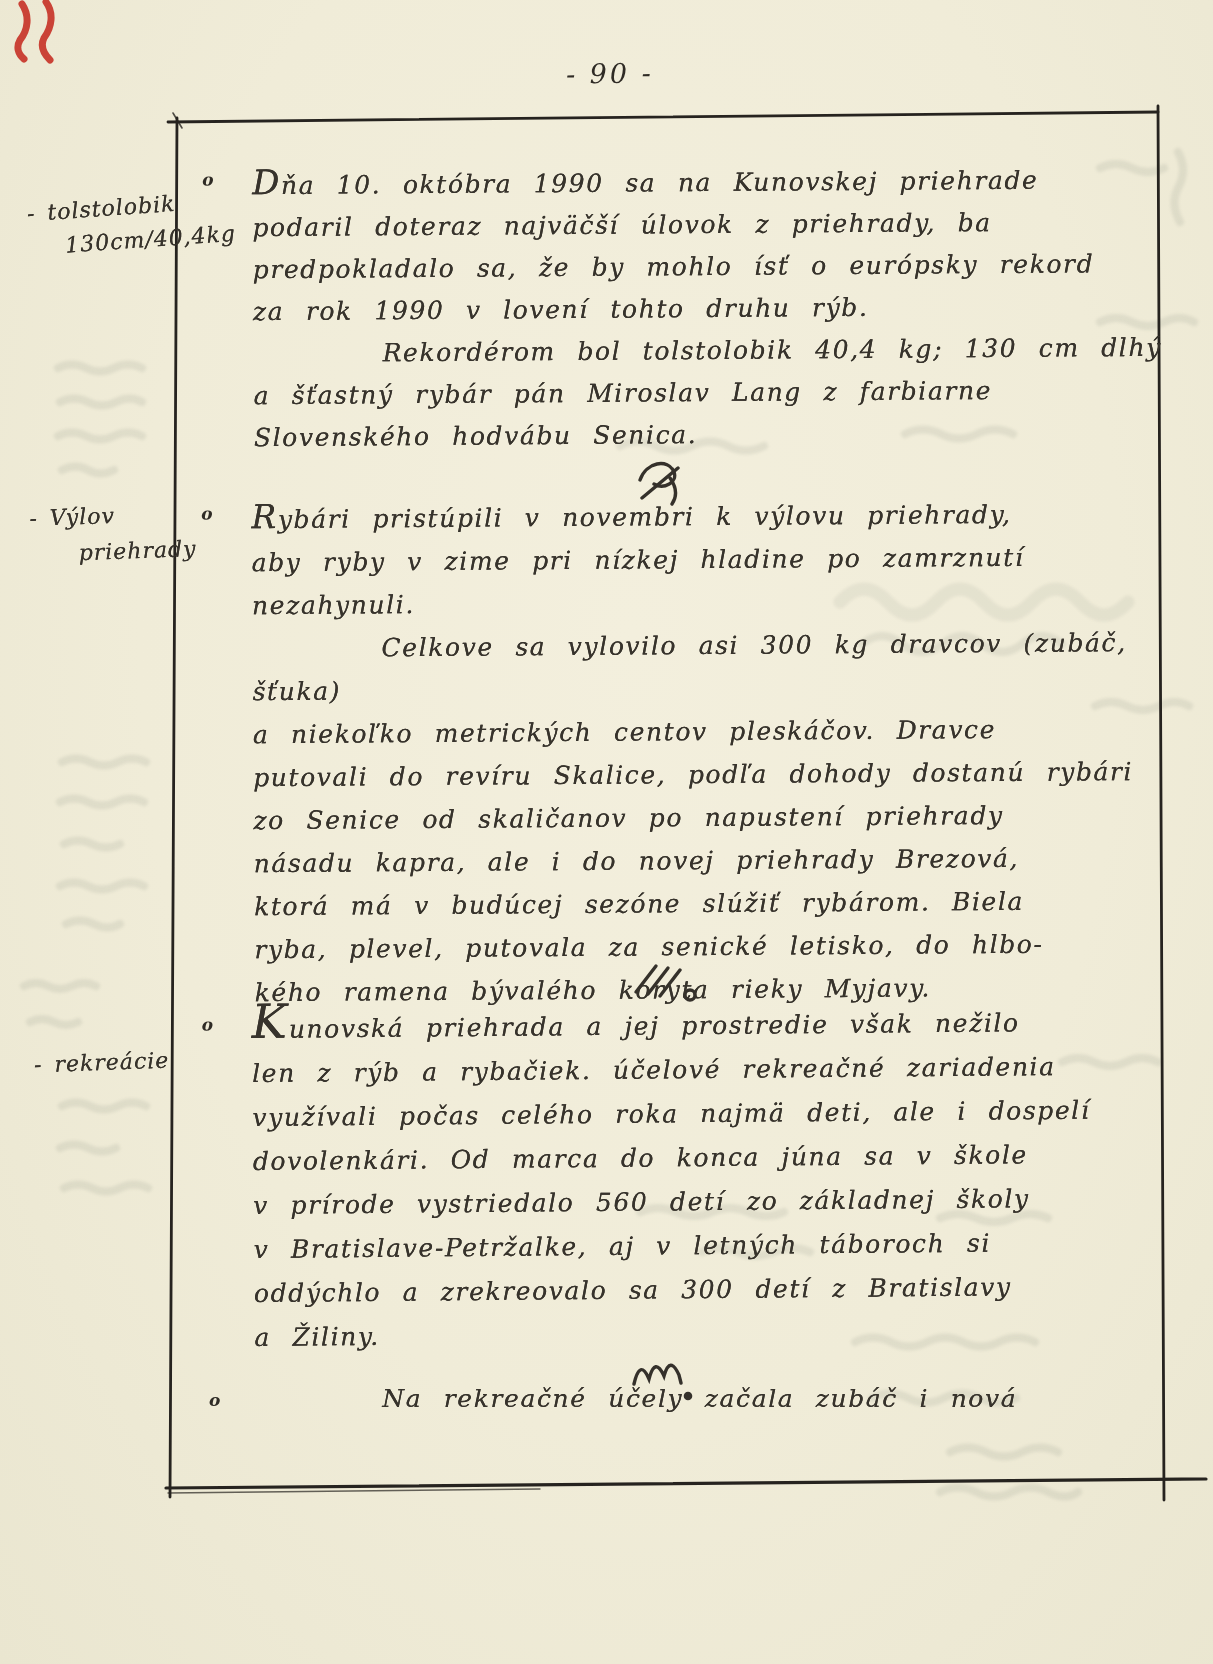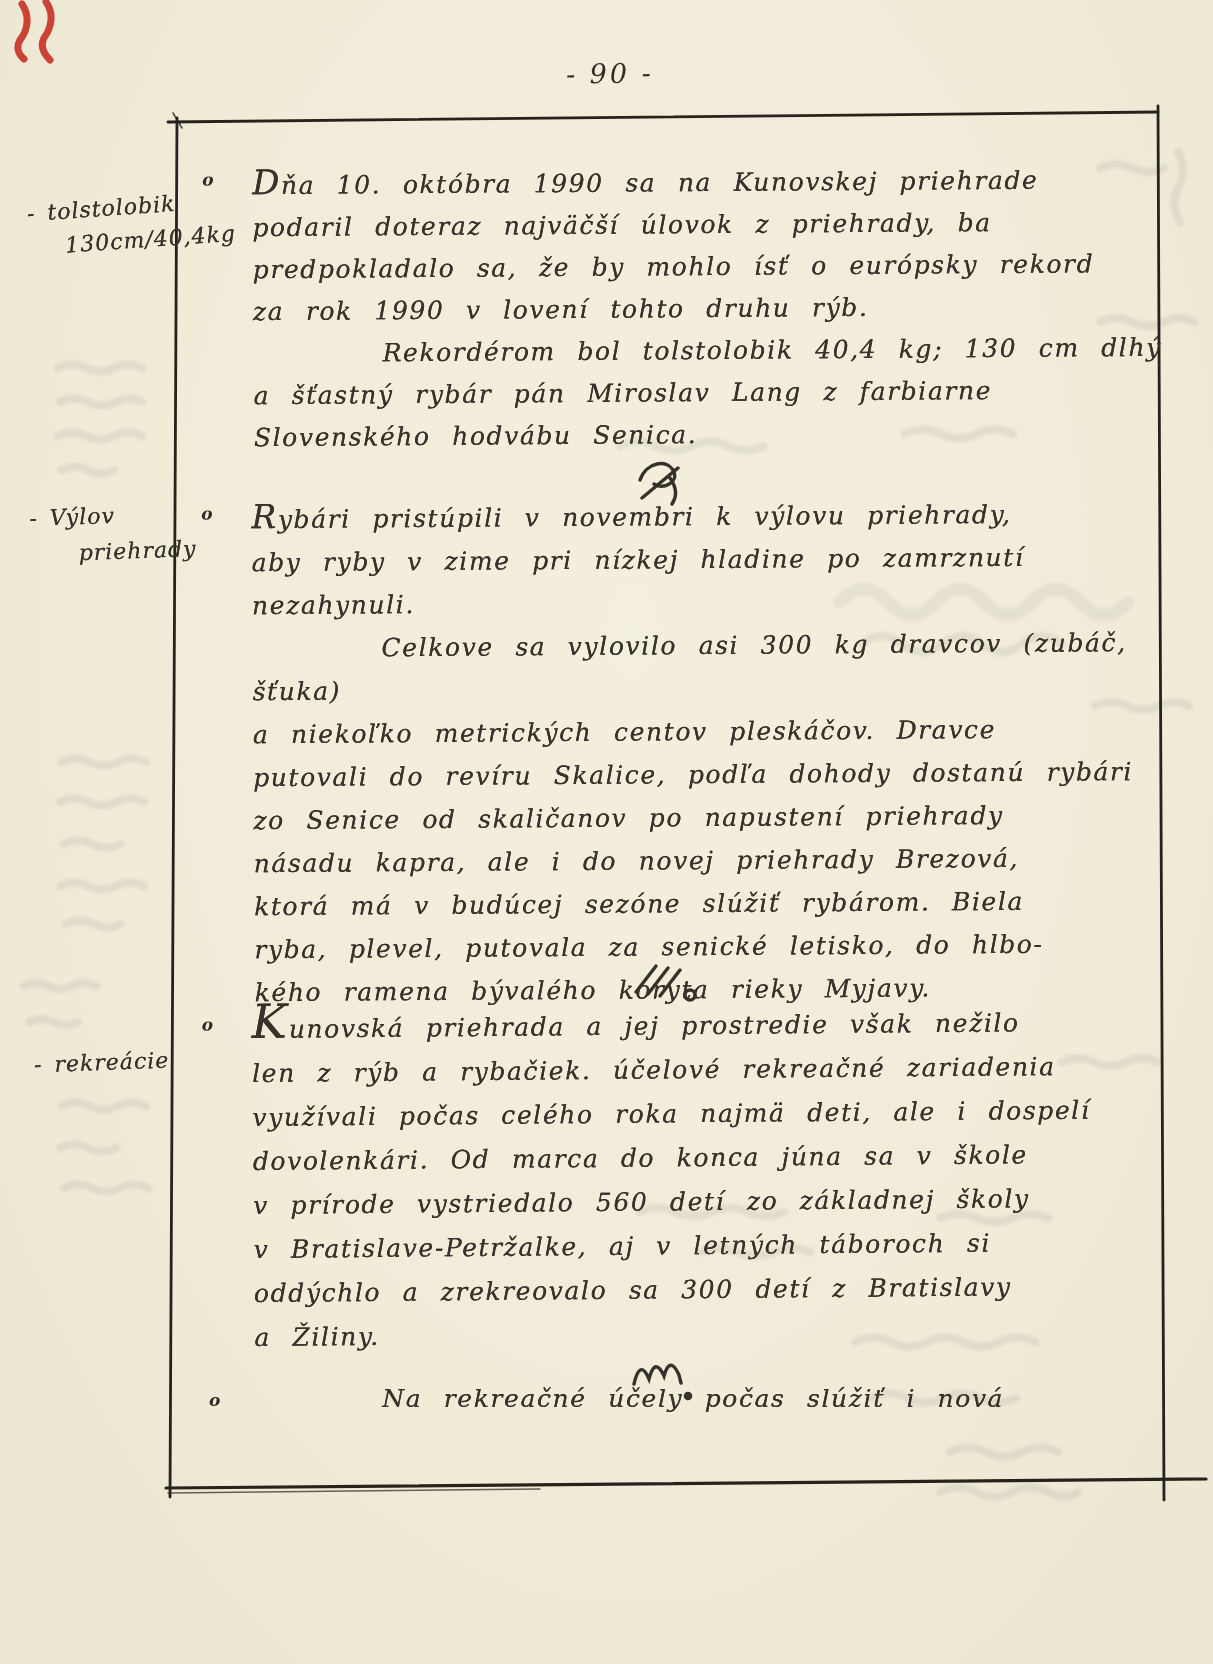--- a/index.html
+++ b/index.html
@@ -183,17 +183,17 @@
         <div class="hline">v prírode vystriedalo 560 detí zo základnej školy</div>
         <div class="hline">v Bratislave-Petržalke, aj v letných táboroch si</div>
         <div class="hline">oddýchlo a zrekreovalo sa 300 detí z Bratislavy</div>
         <div class="hline">a Žiliny.</div>
       </div>
   </div>
 
   <div class="entry e4">
     <span class="bullet">o</span>
     <div class="lines">
-        <div class="hline">      Na rekreačné účely počas slúžiť i nová</div>
+        <div class="hline">      Na rekreačné účely začala zubáč i nová</div>
       </div>
   </div>
 
 </div>
 
 </body></html>

